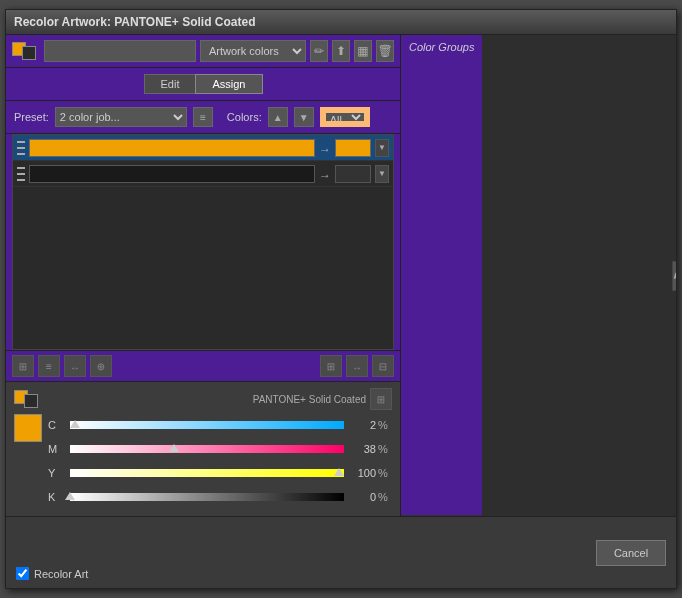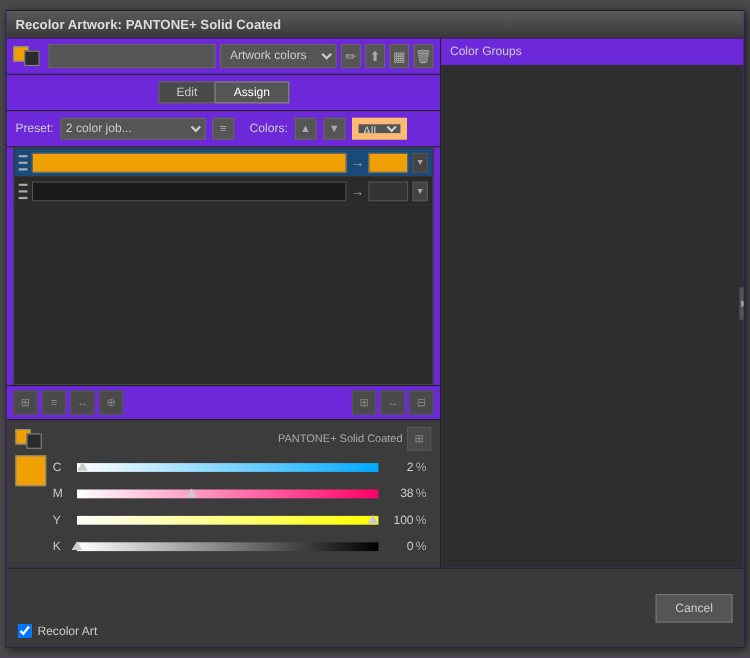--- a/index.html
+++ b/index.html
@@ -10,21 +10,21 @@
       color: #ccc;
       display: flex;
       justify-content: center;
       align-items: center;
       width: 682px;
       height: 598px;
     }
     .dialog {
       width: 672px;
       height: 580px;
-      background: #6d28d9;
+      background: #4c1d95;
       border: 1px solid #222;
       display: flex;
       flex-direction: column;
       box-shadow: 2px 2px 8px rgba(0,0,0,0.7);
     }
     .title-bar {
       background: linear-gradient(to bottom, #5a5a5a, #3a3a3a);
       padding: 5px 8px;
       color: #ddd;
       font-size: 12px;
@@ -40,22 +40,23 @@
     .left-panel {
       width: 395px;
       flex-shrink: 0;
       display: flex;
       flex-direction: column;
       border-right: 1px solid #222;
     }
     .right-panel {
       flex: 1;
       display: flex;
-      flex-direction: column;
+      flex-direction: row;
       position: relative;
+      font-style: italic;
     }
     
     .top-toolbar {
       display: flex;
       align-items: center;
       padding: 5px 6px;
       border-bottom: 1px solid #222;
       gap: 4px;
     }
     .artwork-input {

